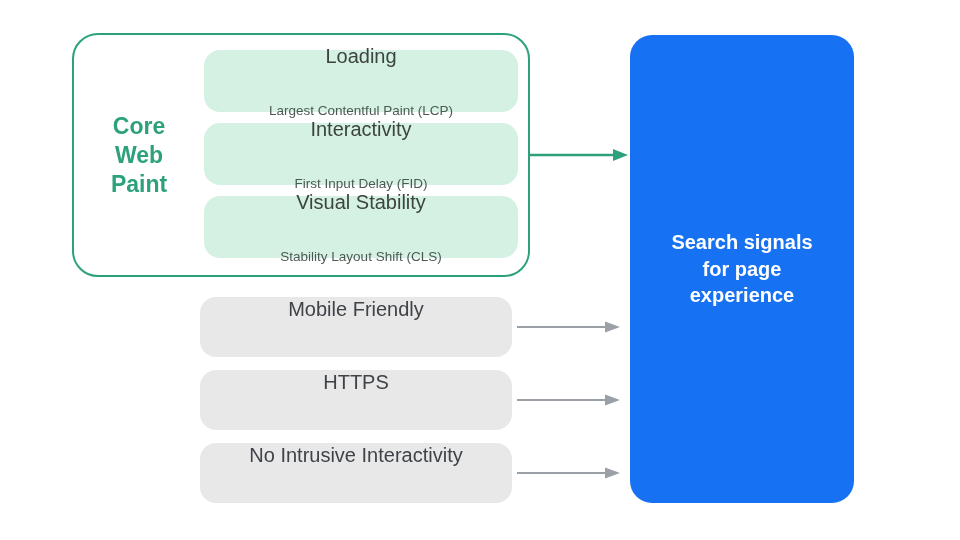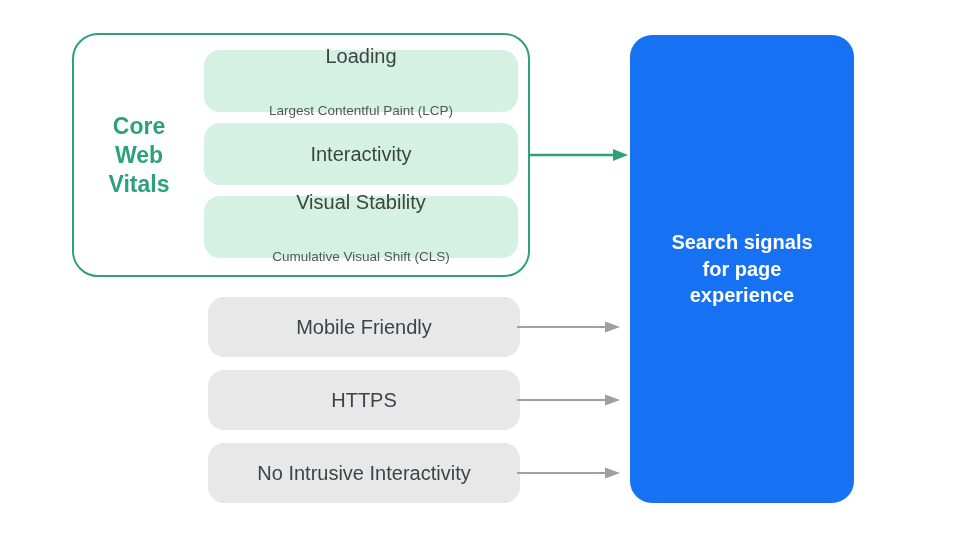--- a/index.html
+++ b/index.html
@@ -36,23 +36,23 @@
     height:62px;border-radius:16px;background:var(--green-light);
     display:flex;flex-direction:column;align-items:center;justify-content:center;
     text-align:center;
     gap:32px;
   }
   .pill-title{font-size:20px;color:var(--text-dark);line-height:24px;}
   .pill-sub{font-size:13.5px;color:var(--text-sub);line-height:17px;margin-top:2px;}
 
   
   .gray-pill{
-    position:absolute;left:208px;width:312px;height:60px;border-radius:16px;
+    position:absolute;left:200px;width:312px;height:60px;border-radius:16px;
     background:var(--pill-gray);
-    display:flex;align-items:center;justify-content:center;text-align:center;
+    display:flex;align-items:flex-start;justify-content:center;text-align:center;
   }
   .gray-pill .pill-title{color:#3f4347;}
   .gp-1{top:297px;} .gp-2{top:370px;} .gp-3{top:443px;}
 
   
   .arrow{position:absolute;overflow:visible;}
   .arrow-green line{stroke:var(--green);stroke-width:2.5;}
   .arrow-green polygon{fill:var(--green);}
   .arrow-gray line{stroke:var(--arrow-gray);stroke-width:2;}
   .arrow-gray polygon{fill:var(--arrow-gray);}
@@ -69,33 +69,34 @@
 </style>
 </head>
 <body>
 
 <div class="canvas">
 
   <div class="cwv-group">
     <div class="cwv-label">
       <span>Core</span>
       <span>Web</span>
-      <span>Vitals</span>
+      <span>Paint</span>
     </div>
     <div class="cwv-pills">
       <div class="pill">
         <div class="pill-title">Loading</div>
         <div class="pill-sub">Largest Contentful Paint (LCP)</div>
       </div>
       <div class="pill">
         <div class="pill-title">Interactivity</div>
+        <div class="pill-sub">First Input Delay (FID)</div>
       </div>
       <div class="pill">
         <div class="pill-title">Visual Stability</div>
-        <div class="pill-sub">Cumulative Visual Shift (CLS)</div>
+        <div class="pill-sub">Stability Layout Shift (CLS)</div>
       </div>
     </div>
   </div>
 
   <svg class="arrow arrow-green" style="left:529px;top:145px;" width="100" height="20" viewBox="0 0 100 20">
     <line x1="1" y1="10" x2="86" y2="10"></line>
     <polygon points="84,4 99,10 84,16"></polygon>
   </svg>
 
   <div class="gray-pill gp-1">

